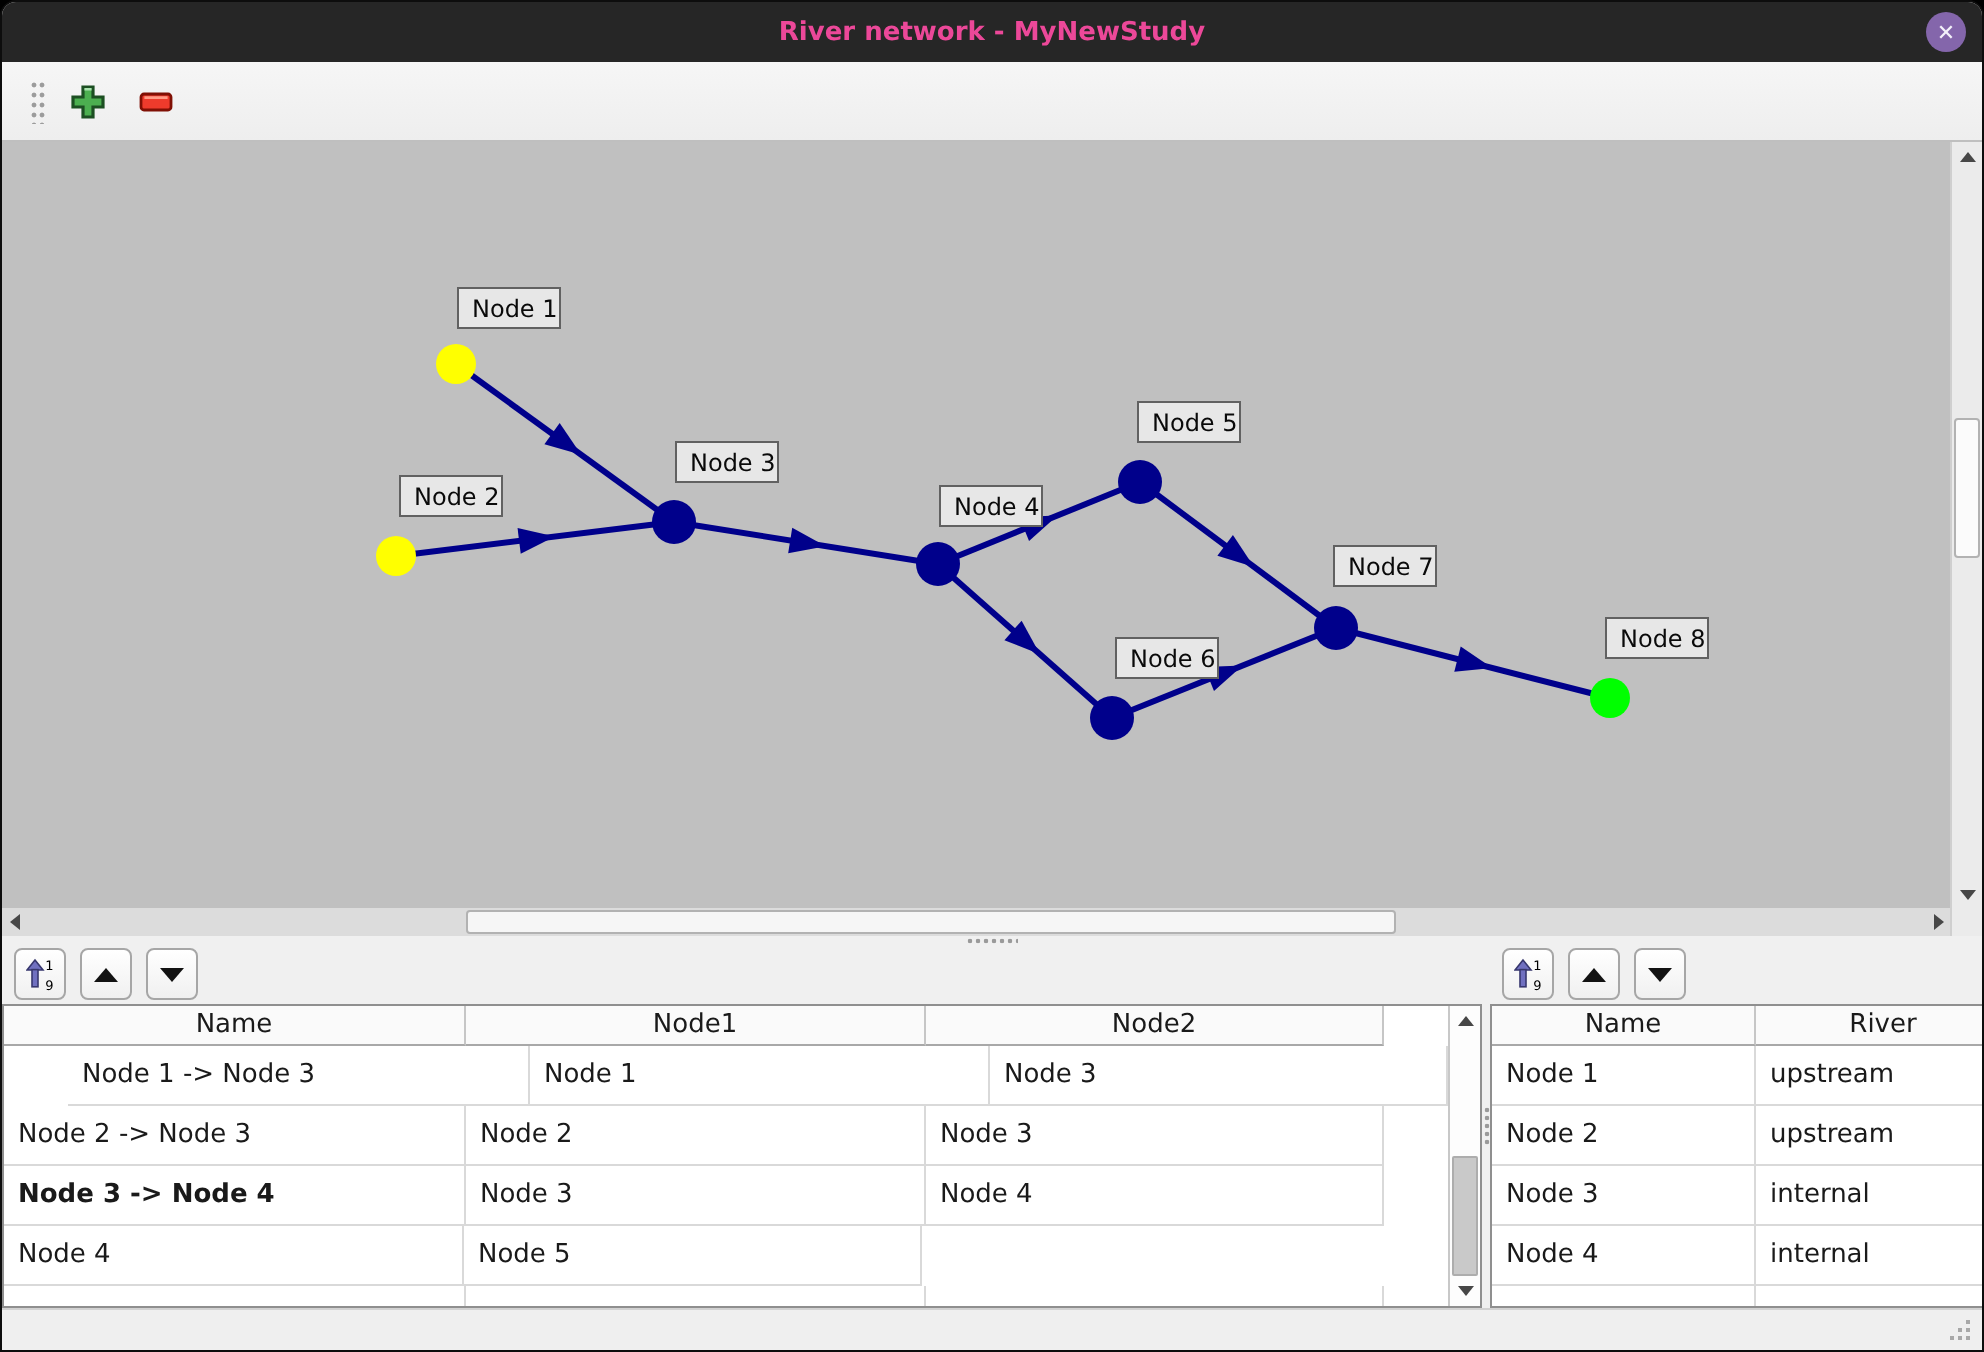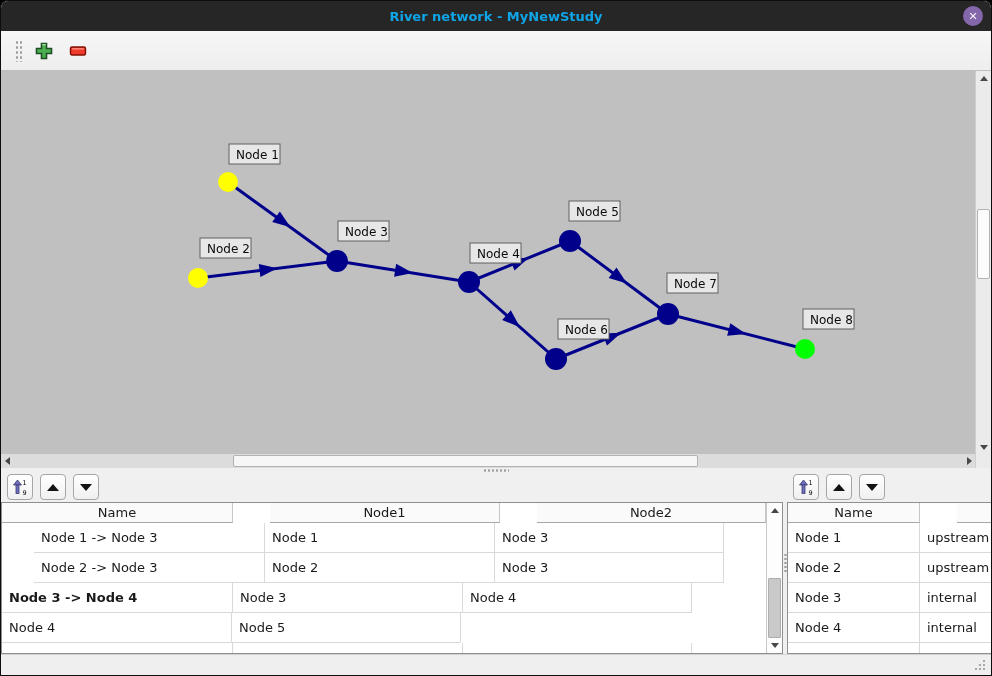--- a/index.html
+++ b/index.html
@@ -3,21 +3,21 @@
 <meta charset="utf-8">
 <style>
   * { box-sizing: border-box; margin: 0; padding: 0; }
   html,body { width: 992px; height: 676px; }
   body { font-family: "DejaVu Sans", "Liberation Sans", sans-serif; font-size: 13px; color:#1a1a1a; background:#000; }
 
   .window { width: 992px; height: 676px; border:1px solid #0d0d0d; border-radius:8px 8px 0 0; overflow:hidden; display:flex; flex-direction:column; background:#f0f0f0; }
 
   
   .titlebar { height:30px; background:#262626; display:flex; align-items:center; justify-content:center; position:relative; flex:0 0 auto; }
-  .titlebar .title { color:#0ea5e9; font-weight:bold; font-size:13px; }
+  .titlebar .title { color:#ec4899; font-weight:bold; font-size:13px; }
   .close-btn { position:absolute; right:8px; top:5px; width:20px; height:20px; border-radius:50%; background:#8466ab; color:#f4f2fa; display:flex; align-items:center; justify-content:center; font-size:11px; font-weight:bold; cursor:default; }
 
   
   .toolbar { height:40px; background:linear-gradient(#f6f6f6,#eeeeee); border-bottom:1px solid #bfbfbf; display:flex; align-items:center; flex:0 0 auto; }
   .tb-grip { width:8px; height:22px; margin:0 8px 0 14px;
              background-image: radial-gradient(circle, #9c9c9c 1px, rgba(0,0,0,0) 1.4px);
              background-size: 4px 5px; }
   .tb-btn { width:26px; height:26px; display:flex; align-items:center; justify-content:center; margin-right:8px; }
 
   
@@ -60,21 +60,21 @@
                  background-image: radial-gradient(circle, #9a9a9a 1px, rgba(0,0,0,0) 1.3px);
                  background-size:3px 4px; }
 
   .panel-toolbar { flex:0 0 30px; display:flex; align-items:center; padding-left:6px; gap:7px; }
   .pt-btn { width:26px; height:26px; border:1px solid #a6a6a6; border-radius:4px; background:linear-gradient(#ffffff,#f0f0f0); display:flex; align-items:center; justify-content:center; }
   .tri-b-up   { width:0;height:0;border-left:6px solid transparent;border-right:6px solid transparent;border-bottom:7px solid #121212; }
   .tri-b-down { width:0;height:0;border-left:6px solid transparent;border-right:6px solid transparent;border-top:7px solid #121212; }
 
   .tablewrap { flex:1 1 auto; display:flex; border:1px solid #8f8f8f; background:#fff; overflow:hidden; }
   .tbl { flex:1 1 auto; display:flex; flex-direction:column; overflow:hidden; }
-  .thead { display:flex; flex:0 0 20px;gap:37px; }
+  .thead { display:flex; flex:0 0 20px; }
   .th { background:#fafafa; border-right:1px solid #c6c6c6; border-bottom:1px solid #a8a8a8; text-align:center; line-height:19px; font-size:13px; overflow:hidden; white-space:nowrap; }
   .tr { display:flex; flex:0 0 30px; }
   .tr.filler { flex:1 1 auto; }
   .td { background:#fff; border-right:1px solid #d9d9d9; border-bottom:1px solid #d9d9d9; line-height:29px; padding-left:7px; font-size:13px; overflow:hidden; white-space:nowrap; }
   .tr.filler .td { border-bottom:none; }
   .tscroll { flex:0 0 16px; background:#fdfdfd; border-left:1px solid #c8c8c8; position:relative; }
   .tscroll .btn { position:absolute; left:0; right:0; height:13px; display:flex; align-items:center; justify-content:center; }
   .tscroll .btn.up { top:1px; } .tscroll .btn.down { bottom:1px; }
   .tthumb { position:absolute; left:1px; right:1px; top:75px; height:60px; background:#c9c9c9; border:1px solid #adadad; border-radius:1px; }
 
@@ -225,21 +225,21 @@
               <div class="th" style="flex: 0 0 231px;">Name</div>
               <div class="th" style="flex: 0 0 230px;">Node1</div>
               <div class="th" style="flex: 0 0 229px;">Node2</div>
             </div>
             <div class="tr">
               <div class="td" style="flex: 0 0 231px; margin-left: 32px;">Node 1 -&gt; Node 3</div>
               <div class="td" style="flex: 0 0 230px;">Node 1</div>
               <div class="td" style="flex: 0 0 229px;">Node 3</div>
             </div>
             <div class="tr">
-              <div class="td" style="flex: 0 0 231px; margin-left: 32px;">Node 2 -&gt; Node 3</div>
+              <div class="td" style="flex: 0 0 231px;">Node 2 -&gt; Node 3</div>
               <div class="td" style="flex: 0 0 230px;">Node 2</div>
               <div class="td" style="flex: 0 0 229px;">Node 3</div>
             </div>
             <div class="tr">
               <div class="td" style="flex: 0 0 231px; font-weight: bold;">Node 3 -&gt; Node 4</div>
               <div class="td" style="flex: 0 0 230px;">Node 3</div>
               <div class="td" style="flex: 0 0 229px;">Node 4</div>
             </div>
             <div class="tr">
               <div class="td" style="flex: 0 0 230px;">Node 4</div>

